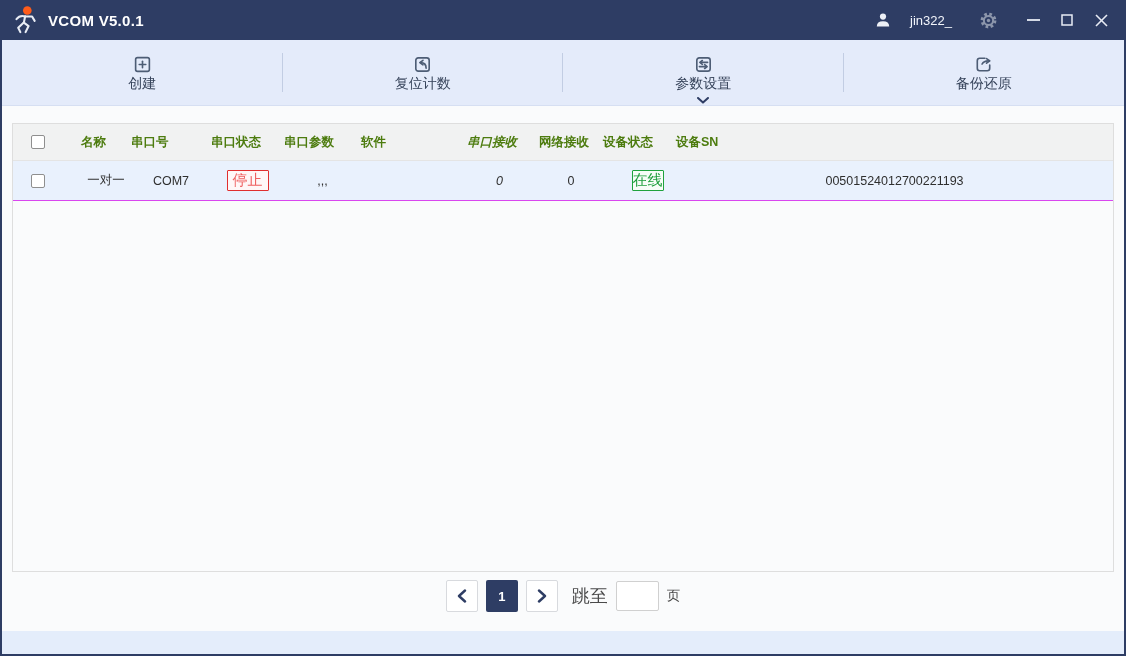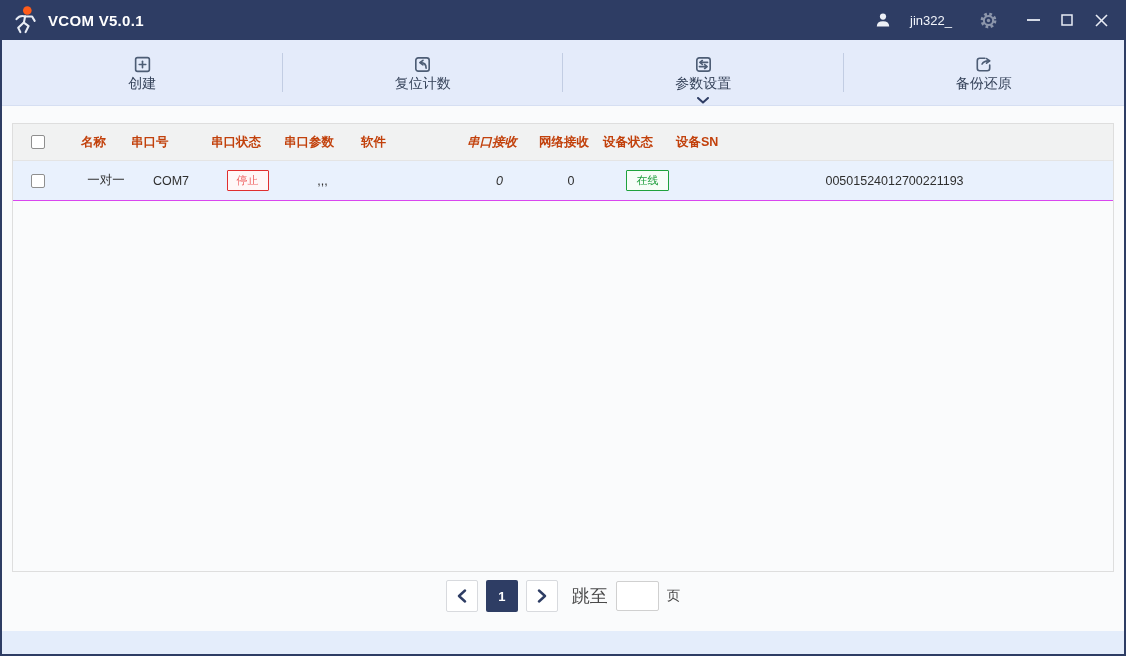--- a/index.html
+++ b/index.html
@@ -38,42 +38,42 @@
   }
   .tool-label { font-size:14px; color:#36435a; }
   .tool-caret { position:absolute; bottom:1px; left:50%; transform:translateX(-50%); }
   
   .content { flex:1; position:relative; background:#fafbfc; }
   .grid {
     position:absolute; left:10px; right:10px; top:17px; height:449px;
     border:1px solid #dedede; background:#fafbfc;
   }
   .g-row { display:flex; align-items:center; font-size:12.5px; }
-  .g-head { height:37px; background:#f1f2f2; border-bottom:1px solid #e4e4e4; color:#c2410c; font-weight:bold; }
+  .g-head { height:37px; background:#f1f2f2; border-bottom:1px solid #e4e4e4; color:#4d7c0f; font-weight:bold; }
   .g-data { height:40px; background:#e9f1fd; border-bottom:1px solid #d946ef; color:#2f2f2f;text-align:center; }
   .c-check   { width:68px; padding-left:18px; }
   .c-name    { width:50px; }
   .c-port    { width:80px; }
   .c-pstat   { width:73px; }
   .c-pparam  { width:77px; }
   .c-sw      { width:100px; }
   .c-srx     { width:71px; padding-left:6px;font-style:italic; }
   .c-nrx     { width:71px; padding-left:7px; }
   .c-dstat   { width:73px; }
   .c-sn      { flex:1; }
   .checkbox {
     width:14px; height:14px; background:#fff; border:1.5px solid #8f8f8f;
     border-radius:2px; cursor:pointer;
   }
   .badge {
     display:inline-flex; align-items:center; justify-content:center;
-    height:21px; font-size:11px; border-radius:1px;
+    height:21px; font-size:15px; border-radius:1px;
   }
   .badge-stop   { width:42px; border:1px solid #e02f2f; color:#ef6161; background:#fff7f7; }
-  .badge-online { width:43px; border:1px solid #1fa23d; color:#1e9e3c; background:#f7fdf8; margin-left:16px; }
+  .badge-online { width:32px; border:1px solid #1fa23d; color:#1e9e3c; background:#f7fdf8; margin-left:16px; }
   
   .pagination {
     position:absolute; left:0; right:0; top:474px; height:32px;
     display:flex; align-items:center; justify-content:center; gap:8px;
   }
   .pg-btn {
     width:32px; height:32px; background:#fff; border:1px solid #d8dade; border-radius:2px;
     display:flex; align-items:center; justify-content:center; cursor:pointer;
   }
   .pg-current {

